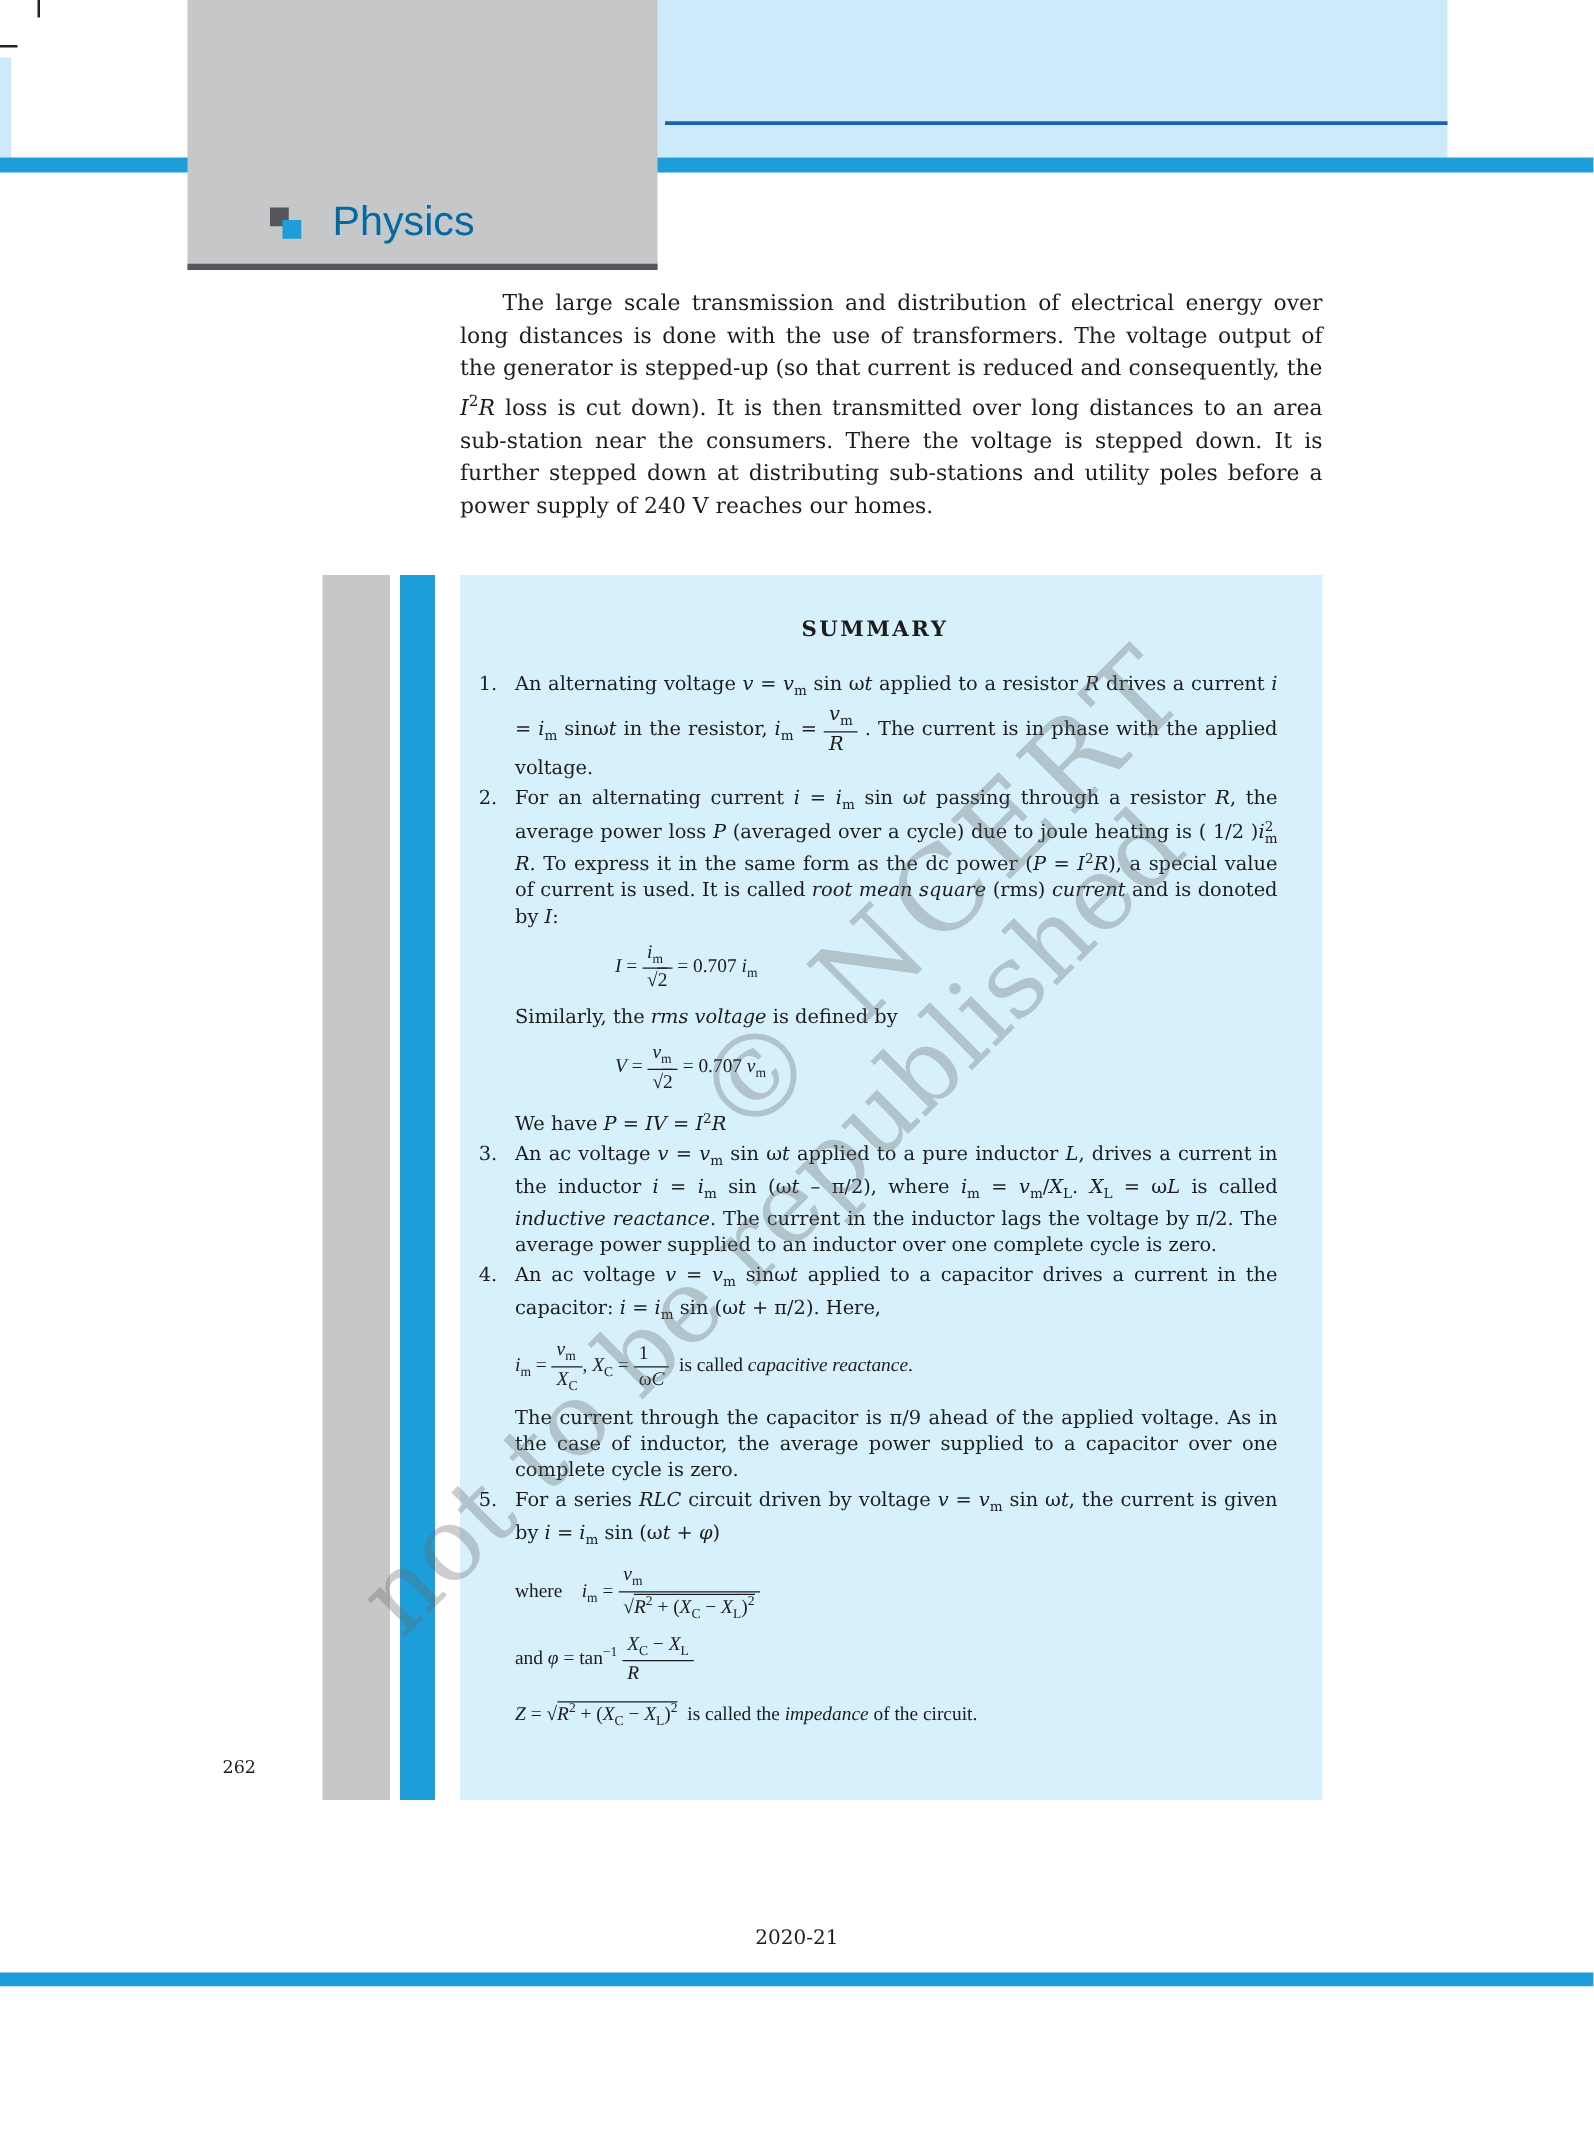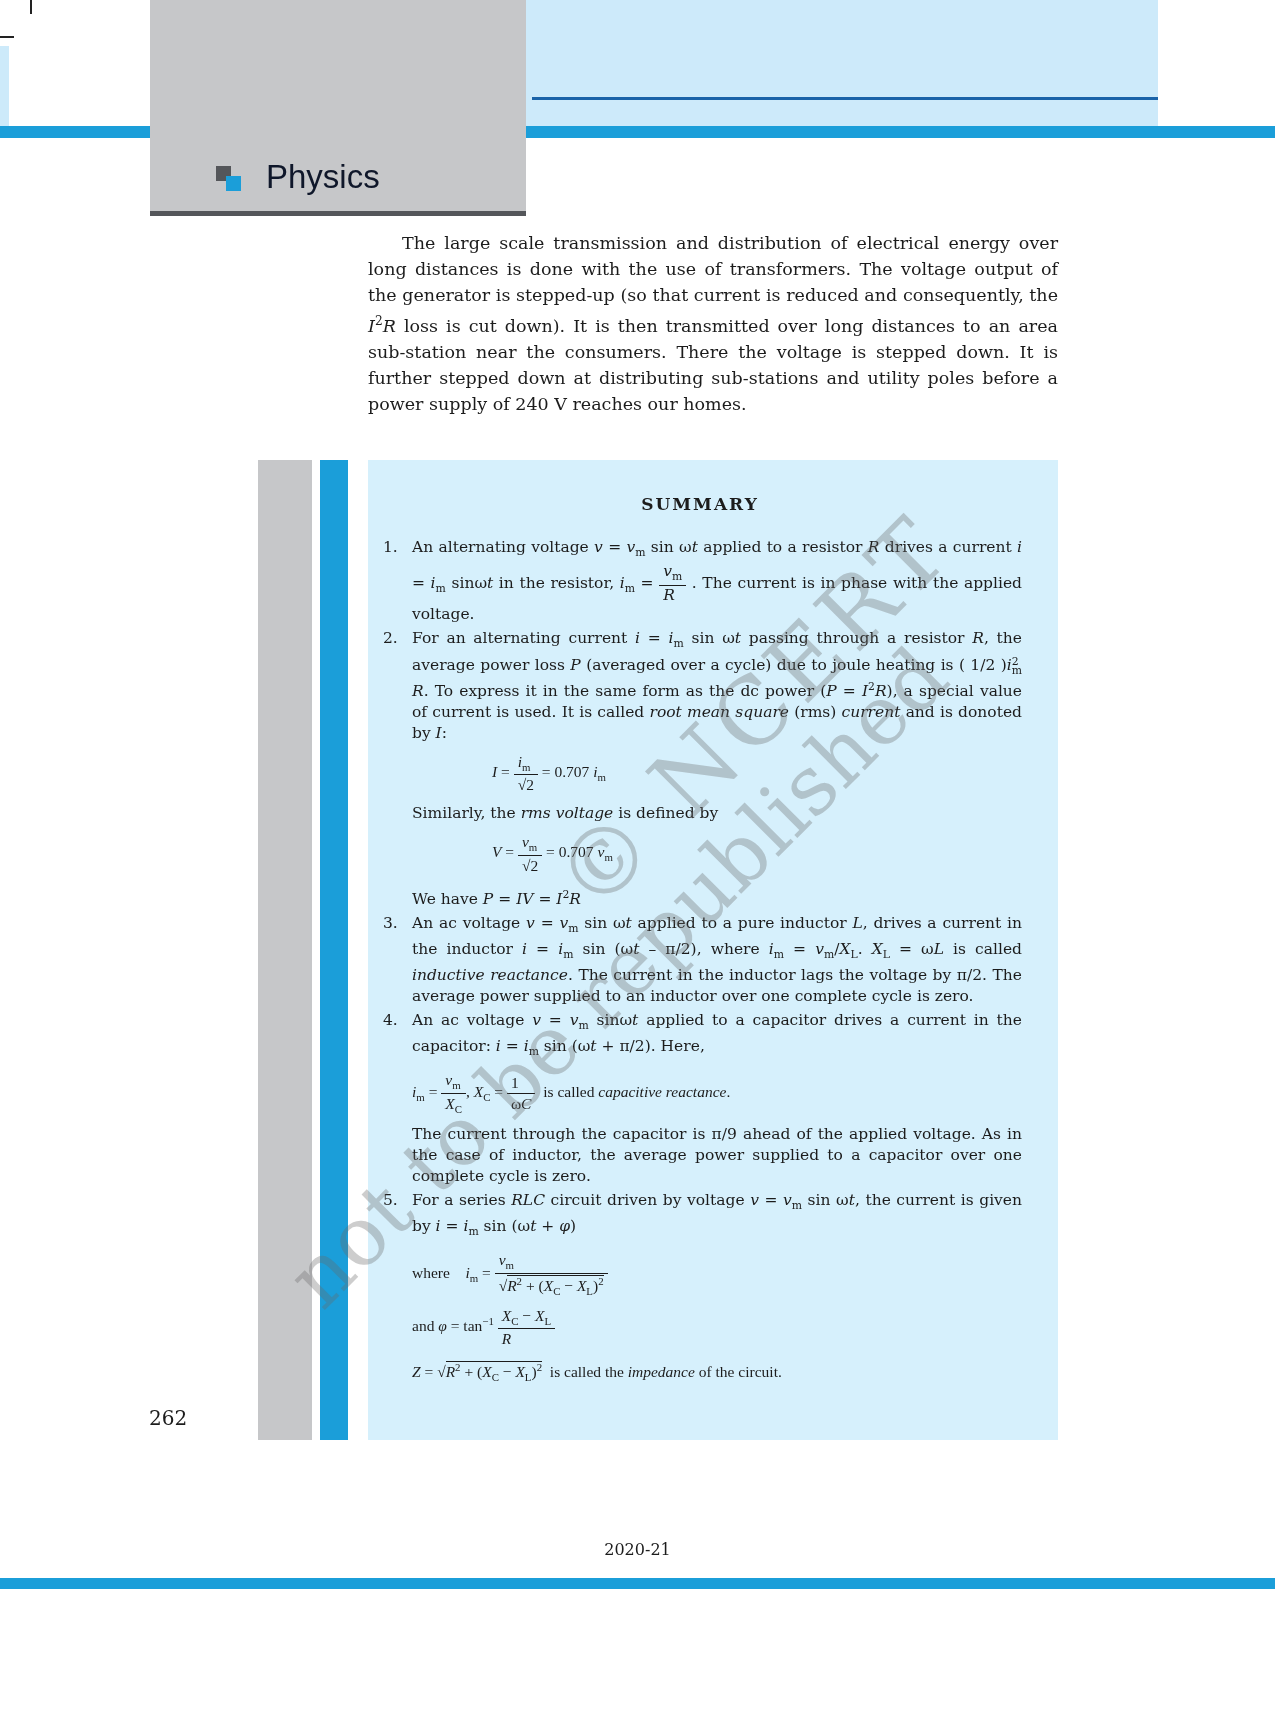--- a/index.html
+++ b/index.html
@@ -14,21 +14,21 @@
   .cm-h { position:absolute; left:0; top:36px; width:14px; height:2px; background:#222; }
 
   
   .band { position:absolute; left:150px; top:0; width:1008px; height:126px; background:#cdeafa; }
   .left-chip { position:absolute; left:0; top:46px; width:9px; height:80px; background:#cdeafa; }
   .navy-line { position:absolute; left:532px; top:97px; width:626px; height:3px; background:#1a63a8; }
   .stripe-top { position:absolute; left:0; top:126px; width:1275px; height:12px; background:#1b9ed9; }
   .gray-box { position:absolute; left:150px; top:0; width:376px; height:216px; background:#c6c7c9; border-bottom:5px solid #54565a; }
   .icon-sq1 { position:absolute; left:66px; top:166px; width:15px; height:15px; background:#54565a; }
   .icon-sq2 { position:absolute; left:76px; top:176px; width:15px; height:15px; background:#1b9ed9; }
-  .ph-title { position:absolute; left:116px; top:158px; font-family:"Liberation Sans",sans-serif; font-size:33px; color:#0f172a; }
+  .ph-title { position:absolute; left:116px; top:158px; font-family:"Liberation Sans",sans-serif; font-size:33px; color:#0369a1; }
 
   
   .intro { position:absolute; left:368px; top:230px; width:690px; font-size:17.5px; line-height:26px; text-align:justify; text-indent:34px; }
 
   
   .gray-vstripe { position:absolute; left:258px; top:460px; width:54px; height:980px; background:#c6c7c9; }
   .blue-vstripe { position:absolute; left:320px; top:460px; width:28px; height:980px; background:#1b9ed9; }
 
   
   .summary { position:absolute; left:368px; top:460px; width:690px; height:980px; background:#d6f0fc; padding:30px 36px 18px 10px; font-size:15.5px; line-height:21px; }
@@ -44,21 +44,21 @@
   sub, sup { font-size:70%; }
   .frac { display:inline-block; vertical-align:middle; text-align:left; line-height:1.15; }
   .frac > .num { display:block; border-bottom:1.3px solid #1c1c1c; padding:0 4px 1px; }
   .frac > .den { display:block; padding:1px 4px 0; }
   .sqrt { white-space:nowrap; }
   .sqrt > .rad { border-top:1.3px solid #1c1c1c; padding-top:1px; }
   .ss { display:inline-block; vertical-align:-0.45em; line-height:0.85; text-align:left; font-size:70%; }
   .ss .t, .ss .b { display:block; }
 
   
-  .page-no { position:absolute; left:149px; top:1406px; font-size:20px; }
+  .page-no { position:absolute; left:178px; top:1406px; font-size:14px; }
   .footer { position:absolute; left:0; top:1540px; width:1275px; text-align:center; font-size:16px; }
   .stripe-bottom { position:absolute; left:0; top:1578px; width:1275px; height:11px; background:#1b9ed9; }
 
   
   .wm { position:absolute; color:rgba(104,104,104,0.33); white-space:nowrap; pointer-events:none; font-family:"DejaVu Serif",serif; z-index:9; }
   .wm1 { left:498px; top:660px; font-size:92px; letter-spacing:6px; transform:rotate(-45deg); }
   .wm2 { left:172px; top:930px; font-size:82px; transform:rotate(-45deg); }
 </style>
 </head>
 <body>

